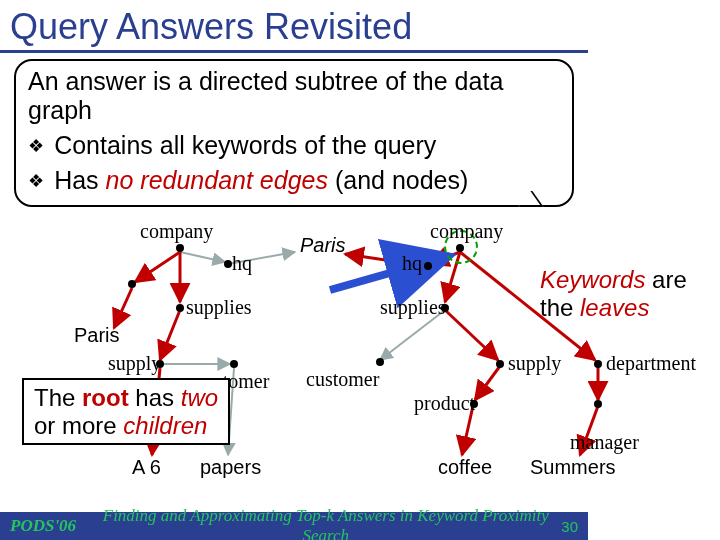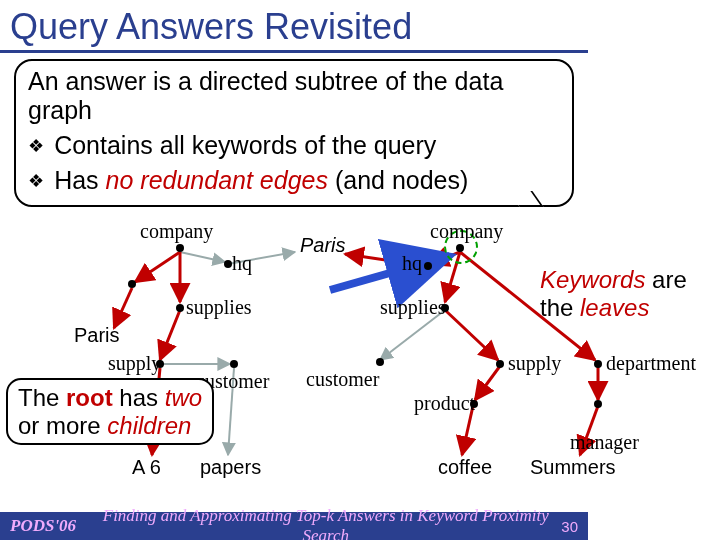--- a/index.html
+++ b/index.html
@@ -15,21 +15,21 @@
   .em-red { color: #c00000; font-style: italic; }
   .diagram { position: absolute; left: 0; top: 220px; width: 720px; height: 270px; }
   .node { position: absolute; width: 8px; height: 8px; border-radius: 50%; background: #000; }
   .lbl { position: absolute; font-size: 20px; font-family: "Times New Roman", serif; color: #000; white-space: nowrap; }
   .kw { font-family: Arial, sans-serif; }
   .ann-box { position: absolute; border: 2px solid #000; background: #fff; padding: 4px 10px; font-size: 24px; font-family: Arial, sans-serif; line-height: 1.15; }
   .root-word { color: #c00000; font-weight: bold; }
   .child-word { color: #c00000; font-style: italic; }
   .kw-ann { position: absolute; font-size: 24px; font-family: Arial, sans-serif; line-height: 1.15; }
   .kw-ann .k { color: #c00000; font-style: italic; margin-top: 8px; }
-  .footer { position: absolute; bottom: 0; left: 0; right: 0; height: 28px; background: #2a3f8f; color: #f0abfc; display: flex; align-items: center; padding: 3px 10px; font-style: italic; font-size: 17px; }
+  .footer { position: absolute; bottom: 0; left: 0; right: 0; height: 28px; background: #2a3f8f; color: #22c55e; display: flex; align-items: center; padding: 3px 10px; font-style: italic; font-size: 17px; }
   .footer .conf { font-weight: bold; font-style: italic; margin-right: 14px; font-family: "Times New Roman", serif; }
   .footer .ftitle { flex: 1; text-align: center; font-family: "Times New Roman", serif; }
   .footer .pg { font-size: 15px; font-style: normal; font-family: Arial, sans-serif; }
   svg.edges { position: absolute; left: 0; top: 0; }
   .dashed-green { position:absolute; border:2px dashed #00a000; border-radius:50%; }
 </style>
 </head>
 <body>
 
 <div class="slide">
@@ -134,21 +134,21 @@
     <div class="lbl" style="left:402px; top:32px;">hq</div>
     <div class="lbl" style="left:380px; top:76px;">supplies</div>
     <div class="lbl" style="left:306px; top:148px;">customer</div>
     <div class="lbl" style="left:508px; top:132px;">supply</div>
     <div class="lbl" style="left:606px; top:132px;">department</div>
     <div class="lbl" style="left:414px; top:172px;">product</div>
     <div class="lbl" style="left:570px; top:172px;margin-top:39px;">manager</div>
     <div class="lbl kw" style="left:438px; top:236px;">coffee</div>
     <div class="lbl kw" style="left:530px; top:236px;">Summers</div>
 
-    <div class="ann-box" style="left:6px; top:158px;border-radius:15px;">
+    <div class="ann-box" style="left:22px; top:158px;">
       <span>The </span><span class="root-word">root</span><span> has </span><span class="child-word">two</span><br>
       <span> or more </span><span class="child-word">children</span>
     </div>
 
     <div class="kw-ann" style="left:540px; top:46px;">
       <span class="k">Keywords</span><span> are</span><br>
       <span>the </span><span class="k">leaves</span>
     </div>
   </div>
 

